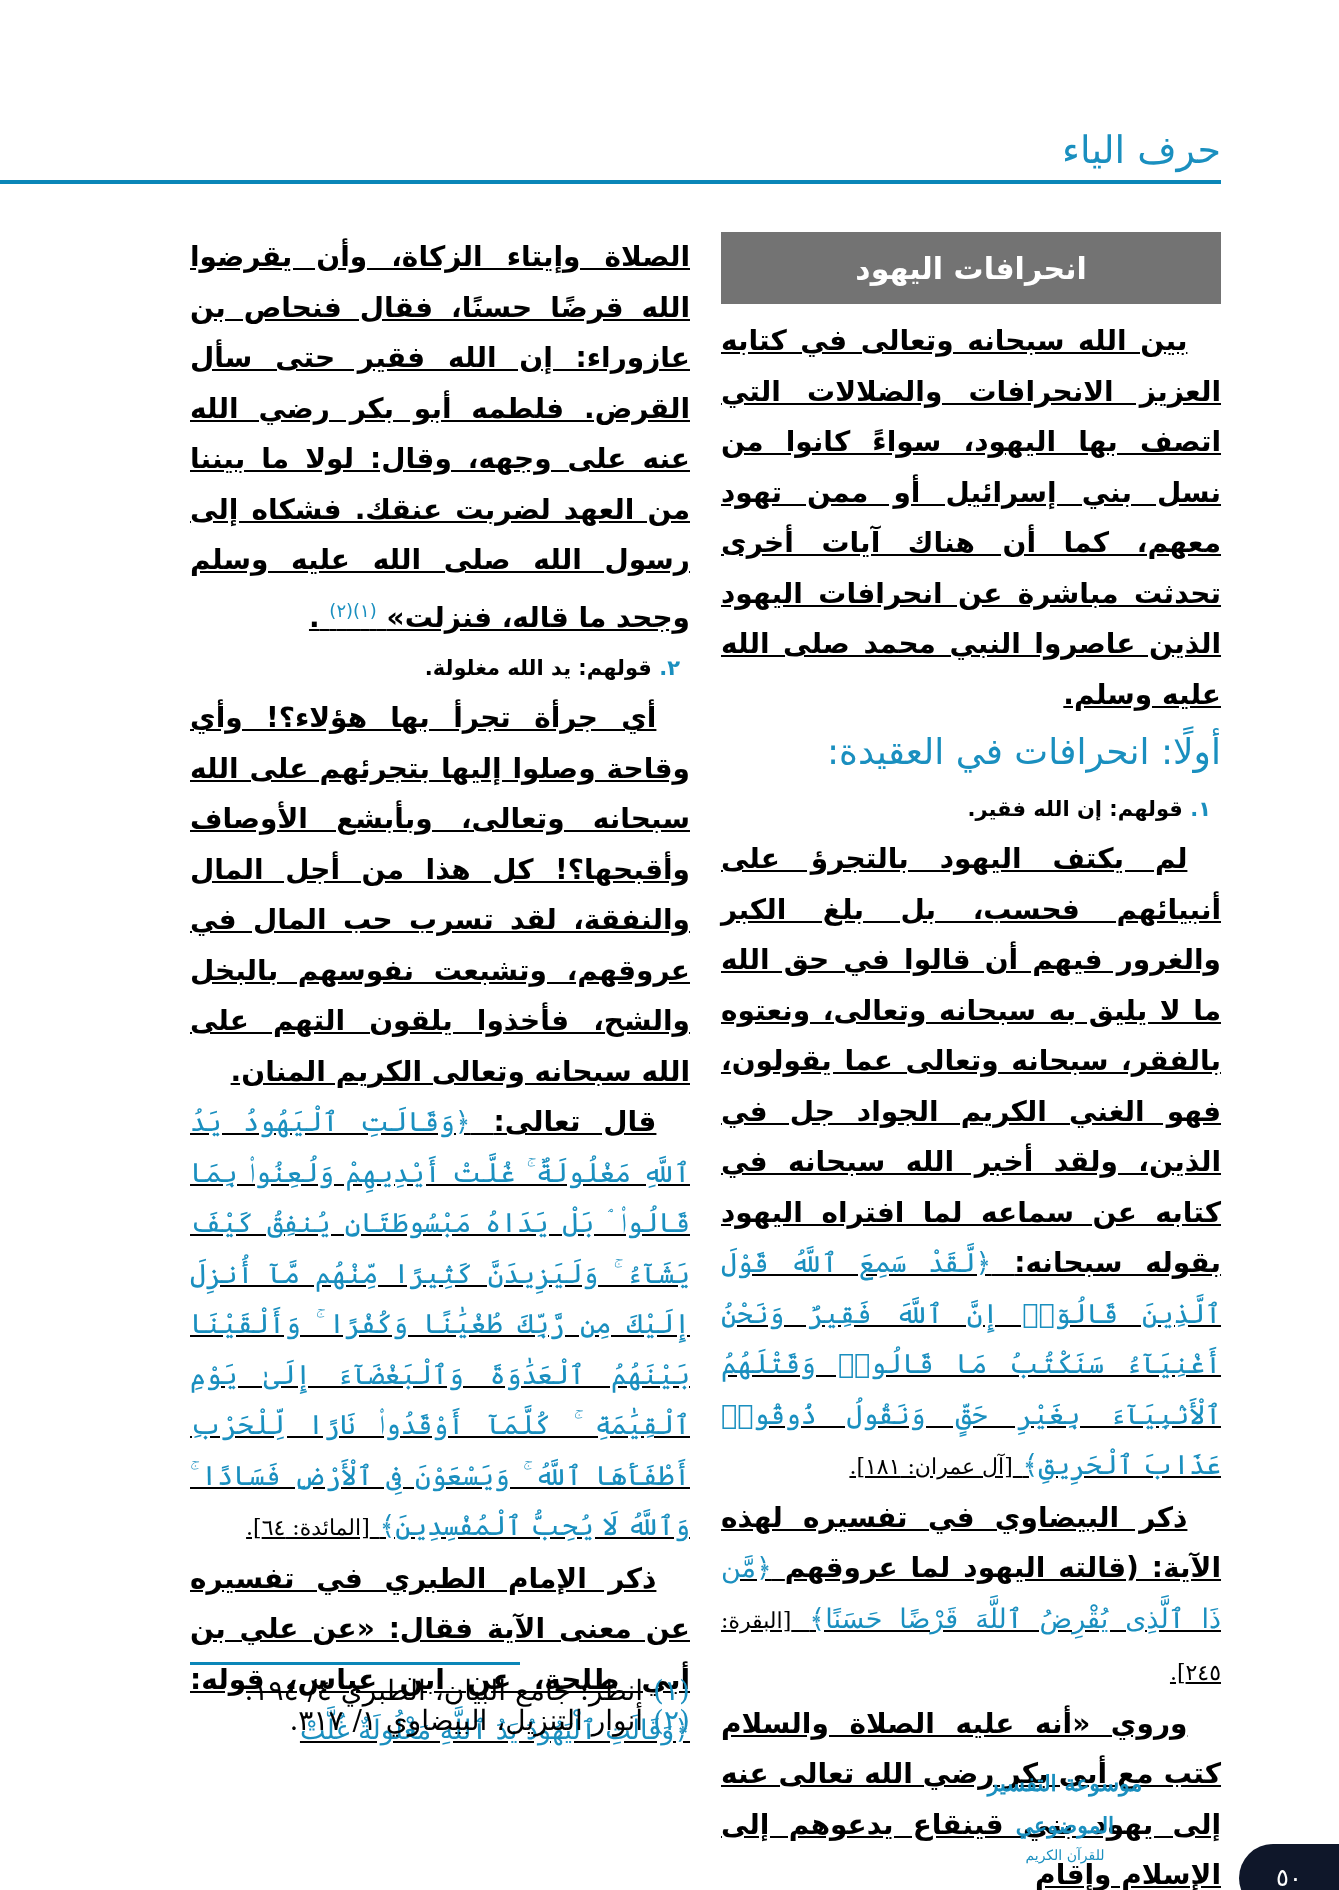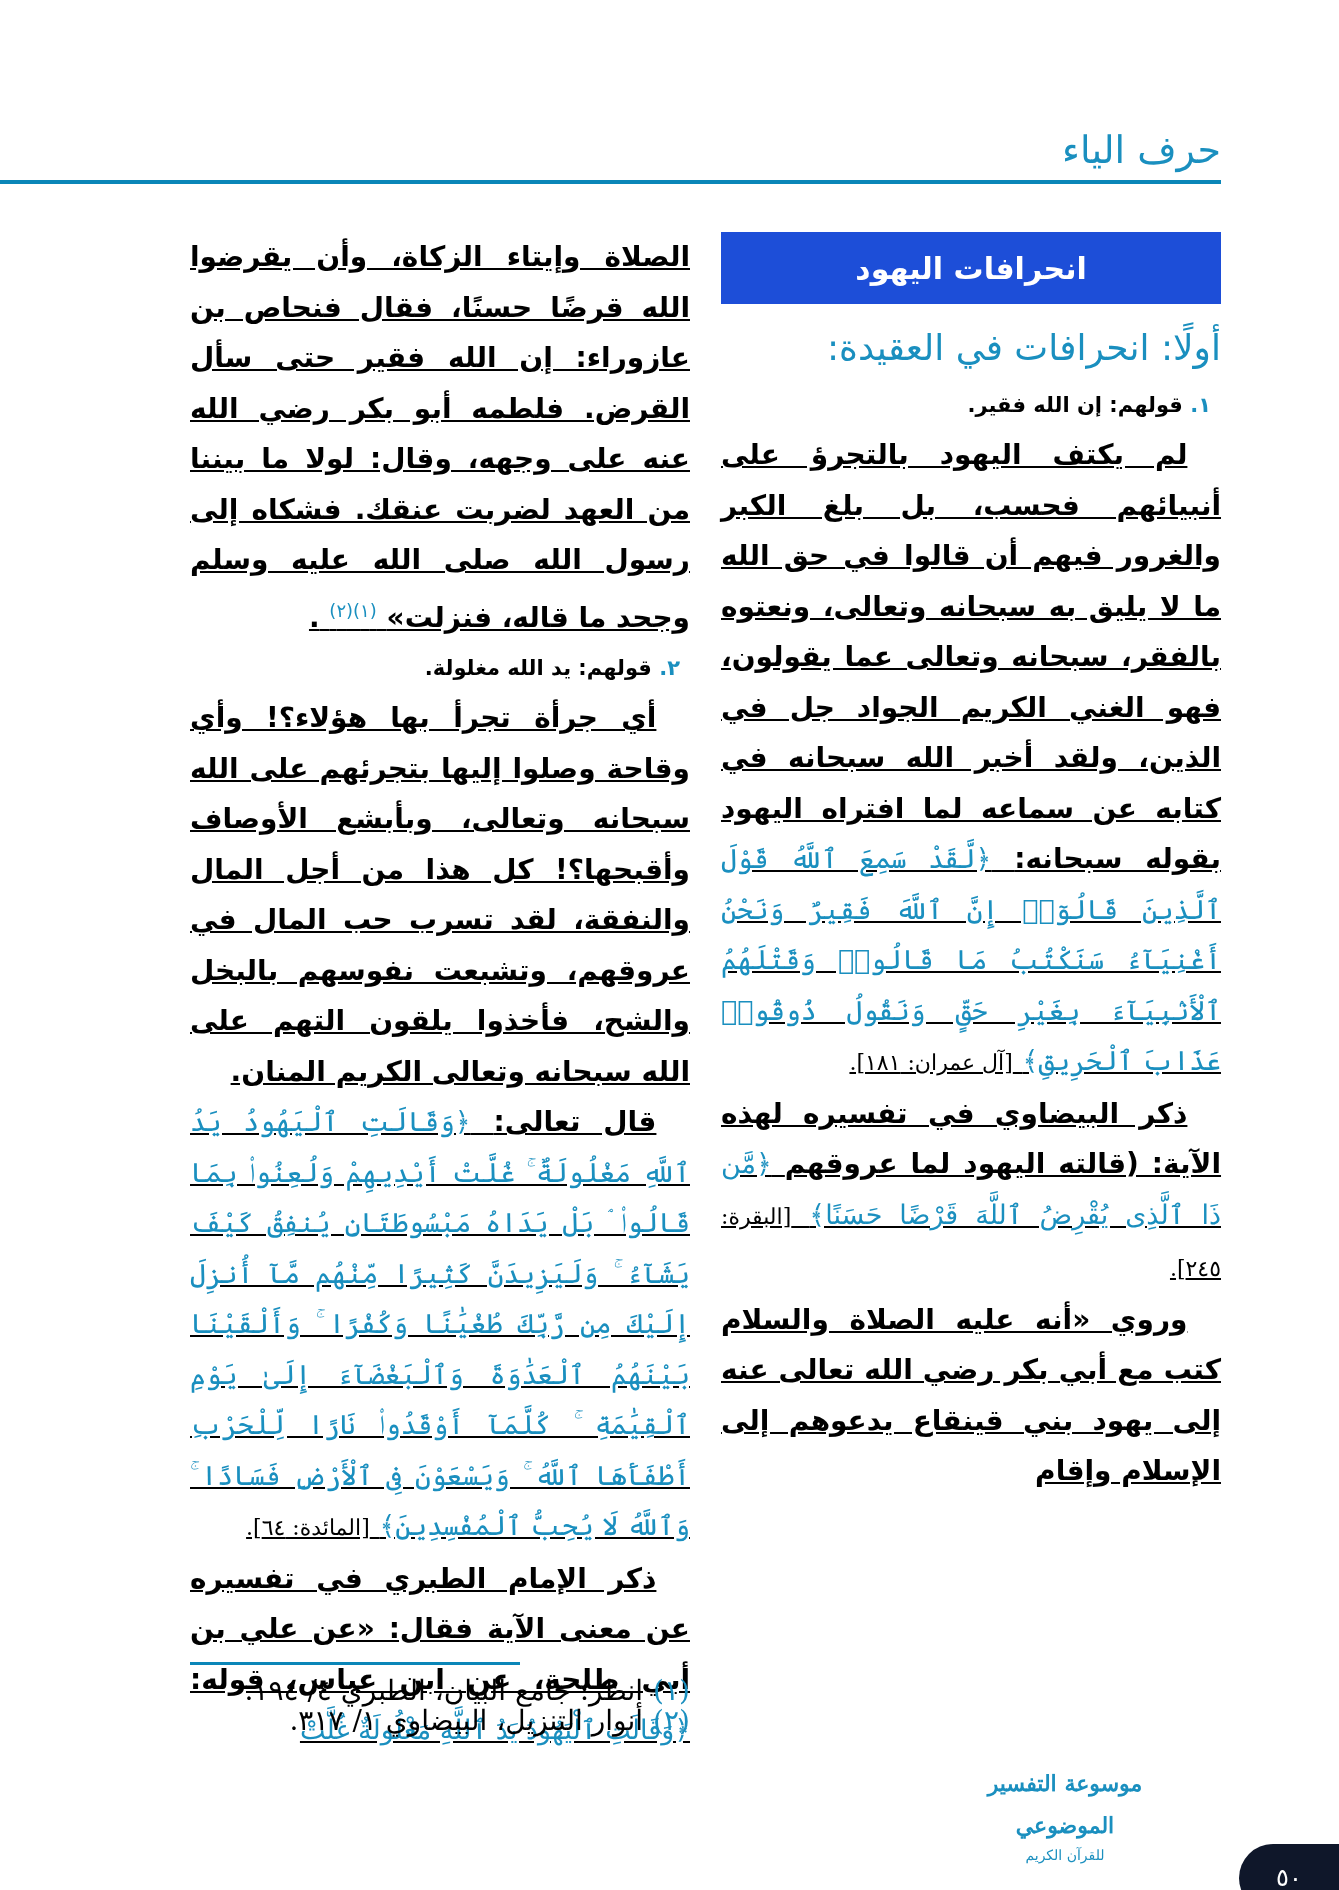--- a/index.html
+++ b/index.html
@@ -6,21 +6,21 @@
   body { width:1339px; height:1890px; position:relative; overflow:hidden;
          font-family:"DejaVu Sans", sans-serif; color:#000; direction:rtl; }
   .header-title { position:absolute; top:128px; right:118px; color:#1a8fbf;
                   font-family:"DejaVu Serif", serif; font-size:38px; line-height:44px; }
   .header-rule { position:absolute; top:180px; left:0; width:1221px; height:4px; background:#0a86b8; }
 
   .col { position:absolute; top:232px; width:500px; }
   .col-right { right:118px; }
   .col-left { left:190px; }
 
-  .section-banner { background:#1d4ed8; color:#fff; height:72px; display:flex; align-items:center;
+  .section-banner { background:#737373; color:#fff; height:72px; display:flex; align-items:center;
                     justify-content:center; font-weight:bold; font-size:30px; margin-bottom:12px; }
 
   p, .line { margin:0; font-size:28px; line-height:50.5px; text-align:justify; font-weight:bold;text-decoration:underline; }
   .indent { text-indent:1.2em; }
   .subhead { color:#1a8fbf; font-weight:normal; font-size:36px; line-height:64px; }
   .item { font-weight:bold; font-size:21px; line-height:50px; padding-right:10px; }
   .item .num { color:#1a8fbf; }
   .quran { color:#1a8fbf; font-family:"DejaVu Serif", serif; font-weight:normal; font-size:27px; }
   .ref { font-family:"DejaVu Serif", serif; font-weight:normal; font-size:22px; color:#000; }
   .sup { color:#1a8fbf; font-size:18px; vertical-align:super; font-weight:normal; }
@@ -39,20 +39,21 @@
   .logo .l2 { font-size:14px; line-height:18px; }
 </style>
 </head>
 <body>
 
 <div class="header-title">حرف الياء</div>
 <div class="header-rule"></div>
 
 <div class="col col-right">
   <div class="section-banner">انحرافات اليهود</div>
+  <p class="indent">بين الله سبحانه وتعالى في كتابه العزيز الانحرافات والضلالات التي اتصف بها اليهود، سواءً كانوا من نسل بني إسرائيل أو ممن تهود معهم، كما أن هناك آيات أخرى تحدثت مباشرة عن انحرافات اليهود الذين عاصروا النبي محمد صلى الله عليه وسلم.</p>
   <div class="subhead">أولًا: انحرافات في العقيدة:</div>
   <div class="item">
     <span class="num">١.</span>
     <span>قولهم: إن الله فقير.</span>
   </div>
   <p class="indent">
     <span>لم يكتف اليهود بالتجرؤ على أنبيائهم فحسب، بل بلغ الكبر والغرور فيهم أن قالوا في حق الله ما لا يليق به سبحانه وتعالى، ونعتوه بالفقر، سبحانه وتعالى عما يقولون، فهو الغني الكريم الجواد جل في الذين، ولقد أخبر الله سبحانه في كتابه عن سماعه لما افتراه اليهود بقوله سبحانه:</span>
     <span class="quran">﴿لَّقَدْ سَمِعَ ٱللَّهُ قَوْلَ ٱلَّذِينَ قَالُوٓا۟ إِنَّ ٱللَّهَ فَقِيرٌ وَنَحْنُ أَغْنِيَآءُ سَنَكْتُبُ مَا قَالُوا۟ وَقَتْلَهُمُ ٱلْأَنۢبِيَآءَ بِغَيْرِ حَقٍّ وَنَقُولُ ذُوقُوا۟ عَذَابَ ٱلْحَرِيقِ﴾</span>
     <span class="ref">[آل عمران: ١٨١].</span>
   </p>

